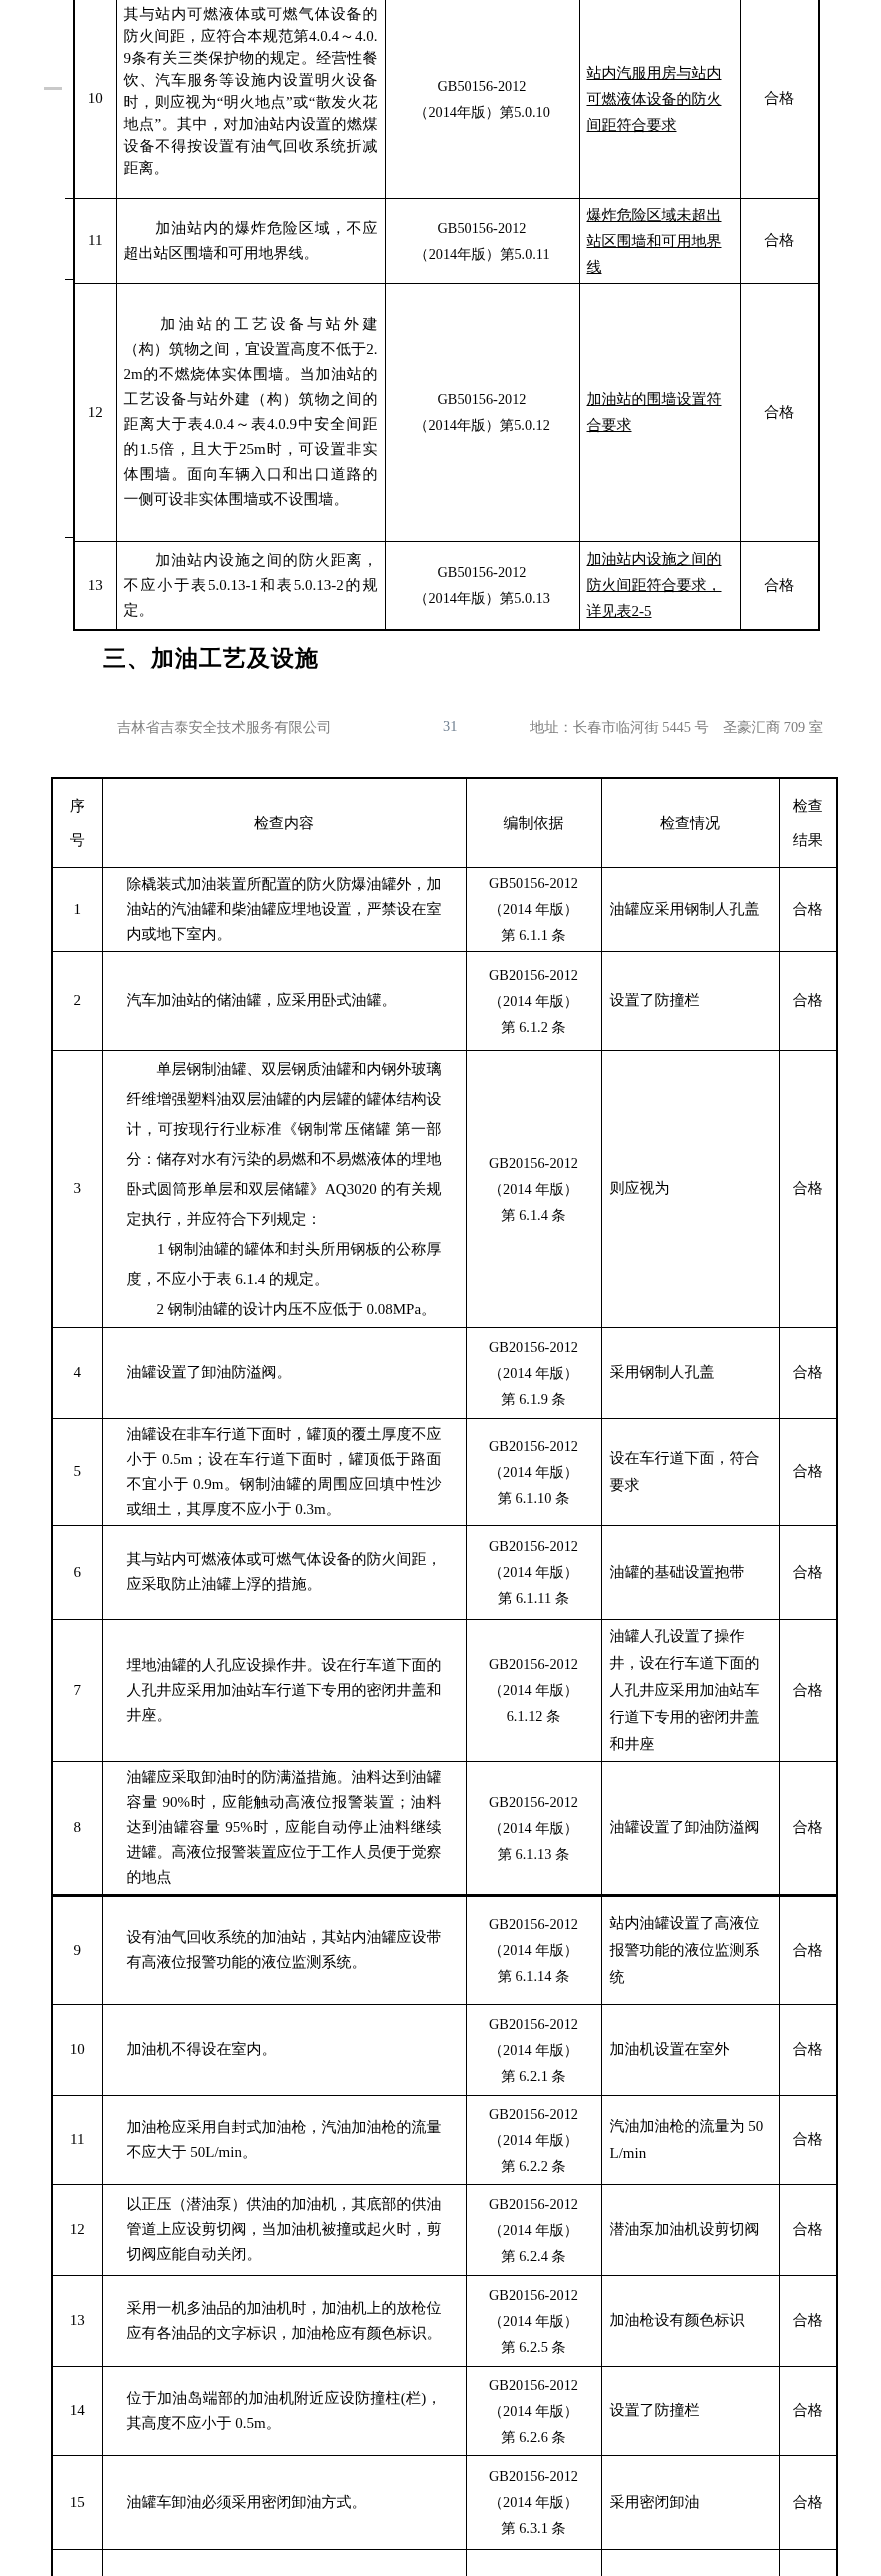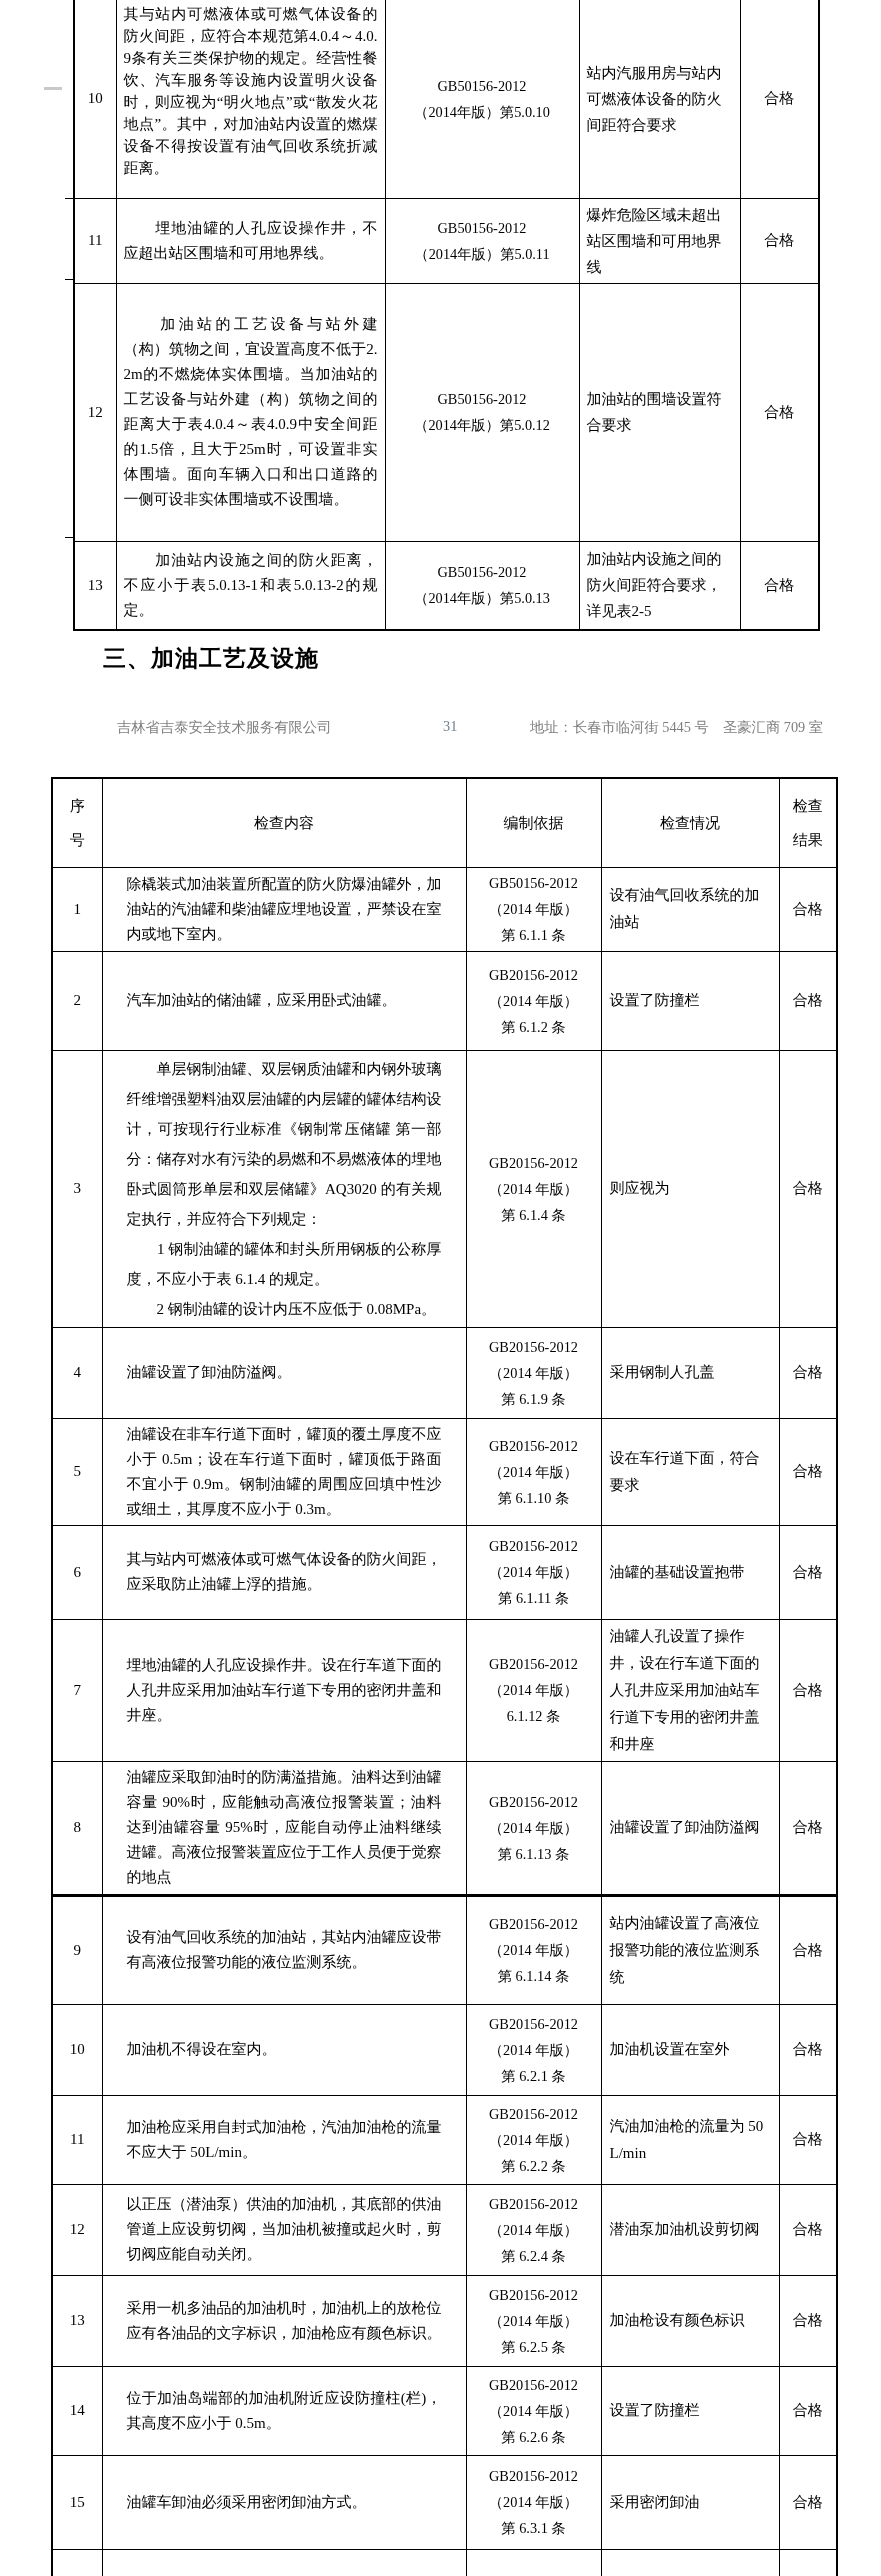--- a/index.html
+++ b/index.html
@@ -16,21 +16,21 @@
      word-break:break-all;overflow:hidden;}
 
   
   .t1-wrap{position:absolute;left:73px;top:0;}
   .t1{width:744px;border:2px solid #000;border-top:none;}
   .t1 td{line-height:25px;}
   .t1 tr:first-child td{border-top:none;}
   .t1 td.no{text-align:center;padding:2px;}
   .t1 td.content{text-align:justify;white-space:pre-wrap;}
   .t1 td.basis{text-align:center;white-space:pre-wrap;font-size:14.3px;line-height:26px;padding:2px 3px;}
-  .t1 td.situation{line-height:26px;}
+  .t1 td.situation{line-height:26px;text-decoration:underline;}
   .t1 td.result{text-align:center;padding:2px;}
   .t1 tr.top-cut td.content{vertical-align:top;line-height:22px;margin-top:25px;}
 
   
   .section-title{position:absolute;left:103px;top:643px;font-size:23px;font-weight:bold;letter-spacing:1px;}
 
   
   .footer{position:absolute;top:718px;left:0;width:882px;height:24px;
           font-size:14.3px;color:#7e7e7e;}
   .footer .company{position:absolute;left:117px;}
@@ -72,21 +72,21 @@
         <tr class="top-cut" style="height: 198px;">
     <td class="no">10</td>
     <td class="content">其与站内可燃液体或可燃气体设备的防火间距，应符合本规范第4.0.4～4.0.9条有关三类保护物的规定。经营性餐饮、汽车服务等设施内设置明火设备时，则应视为“明火地点”或“散发火花地点”。其中，对加油站内设置的燃煤设备不得按设置有油气回收系统折减距离。</td>
     <td class="basis">GB50156-2012
 （2014年版）第5.0.10</td>
     <td class="situation">站内汽服用房与站内可燃液体设备的防火间距符合要求</td>
     <td class="result">合格</td>
   </tr>
         <tr style="height: 81px;">
     <td class="no">11</td>
-    <td class="content">　　埋地油罐的人孔应设操作井，不应超出站区围墙和可用地界线。</td>
+    <td class="content">　　加油站内的爆炸危险区域，不应超出站区围墙和可用地界线。</td>
     <td class="basis">GB50156-2012
 （2014年版）第5.0.11</td>
     <td class="situation">爆炸危险区域未超出站区围墙和可用地界线</td>
     <td class="result">合格</td>
   </tr>
         <tr style="height: 258px;">
     <td class="no">12</td>
     <td class="content">　　加油站的工艺设备与站外建（构）筑物之间，宜设置高度不低于2.2m的不燃烧体实体围墙。当加油站的工艺设备与站外建（构）筑物之间的距离大于表4.0.4～表4.0.9中安全间距的1.5倍，且大于25m时，可设置非实体围墙。面向车辆入口和出口道路的一侧可设非实体围墙或不设围墙。</td>
     <td class="basis">GB50156-2012
 （2014年版）第5.0.12</td>
@@ -133,21 +133,21 @@
 结果</th>
       </tr>
     </thead>
     <tbody>
         <tr style="height: 84px;">
     <td class="no">1</td>
     <td class="content">除橇装式加油装置所配置的防火防爆油罐外，加油站的汽油罐和柴油罐应埋地设置，严禁设在室内或地下室内。</td>
     <td class="basis">GB50156-2012
 （2014 年版）
 第 6.1.1 条</td>
-    <td class="situation">设有油气回收系统的加油站</td>
+    <td class="situation">油罐应采用钢制人孔盖</td>
     <td class="result">合格</td>
   </tr>
         <tr style="height: 99px;">
     <td class="no">2</td>
     <td class="content">汽车加油站的储油罐，应采用卧式油罐。</td>
     <td class="basis">GB20156-2012
 （2014 年版）
 第 6.1.2 条</td>
     <td class="situation">设置了防撞栏</td>
     <td class="result">合格</td>

